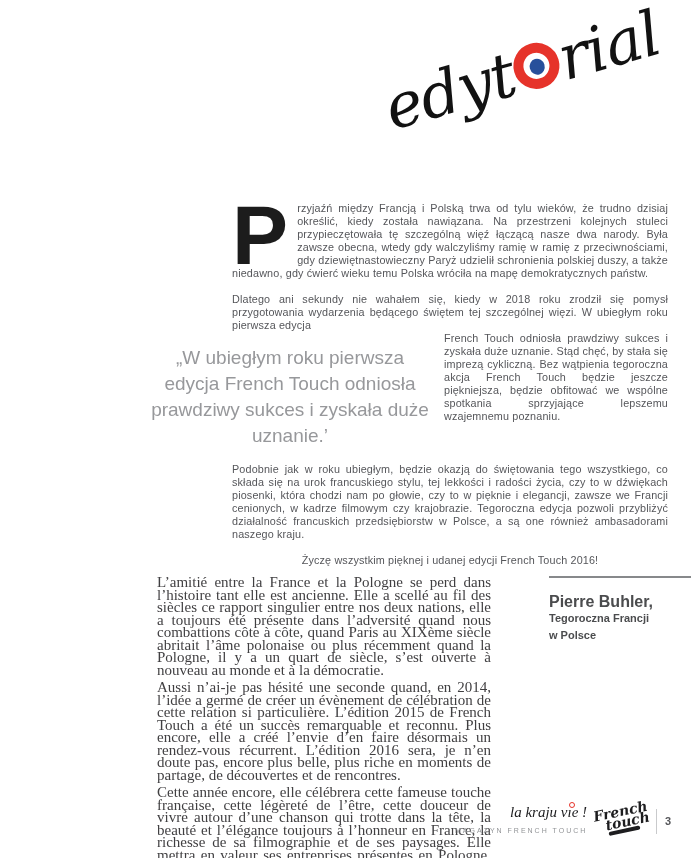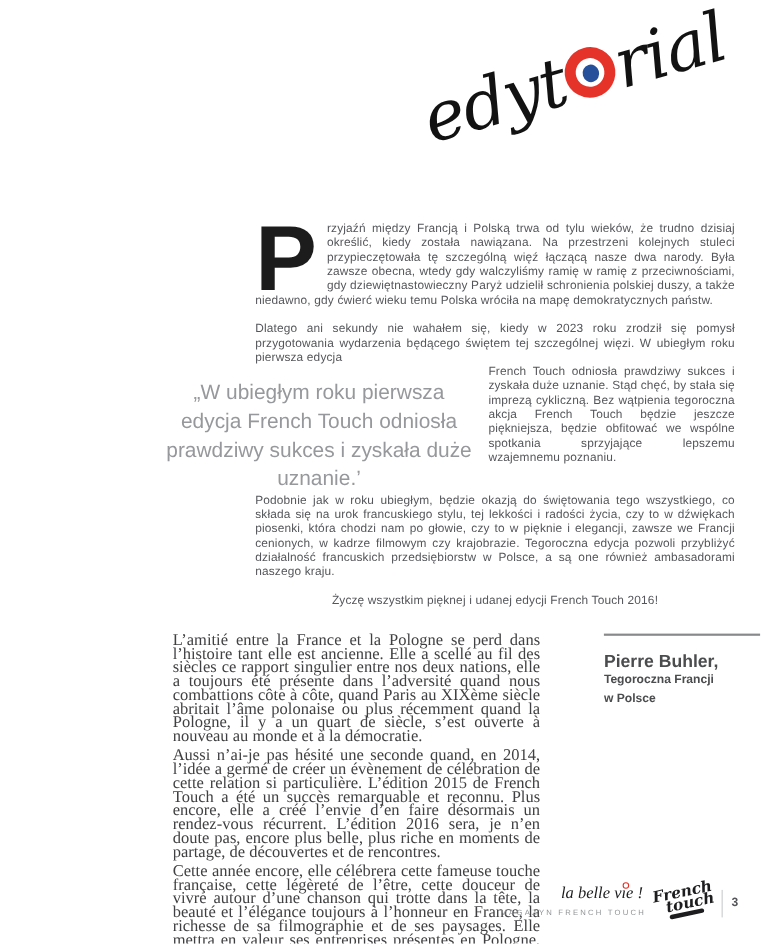--- a/index.html
+++ b/index.html
@@ -22,21 +22,21 @@
   .article { position:absolute; left:232px; top:202px; width:436px; }
   .para { margin:0; font-size:10.8px; line-height:13px; text-align:justify;
           color:#55565a; letter-spacing:0.15px; }
   .dropcap { float:left; font-size:84px; line-height:57px; padding:5px 9px 2px 0;
              font-weight:bold; color:#1c1c1c; }
   .para-intro { margin-top:13px; }
   .quote-row { display:flex; margin-left:-82px; width:518px; }
   .pull-quote { width:280px; padding:13px 14px 0 0; box-sizing:content-box;
                 font-size:19px; line-height:26px; color:#97989b; text-align:center; }
   .para-narrow { flex:1; }
-  .para-3 { }
+  .para-3 { margin-top:14px; }
   .closing { margin-top:13px; text-align:center; }
 
   
   .french { position:absolute; left:157px; top:576px; width:334px;
             font-family:"Liberation Serif", serif; 
             font-size:15px; line-height:12.5px; color:#403f41; }
   .french p { margin:0 0 5px 0; text-align:justify; }
   .french p.fr-closing { margin:0; text-align:left; }
 
   
@@ -74,21 +74,21 @@
       <span class="cocarde">
         <span class="cocarde-dot"></span>
       </span>
       <span>rial</span>
   </div>
 
   <div class="article">
     <p class="para">
       <span class="dropcap">P</span><span>rzyjaźń między Francją i Polską trwa od tylu wieków, że trudno dzisiaj określić, kiedy została nawiązana. Na przestrzeni kolejnych stuleci przypieczętowała tę szczególną więź łączącą nasze dwa narody. Była zawsze obecna, wtedy gdy walczyliśmy ramię w ramię z przeciwnościami, gdy dziewiętnastowieczny Paryż udzielił schronienia polskiej duszy, a także niedawno, gdy ćwierć wieku temu Polska wróciła na mapę demokratycznych państw.</span>
     </p>
-    <p class="para para-intro">Dlatego ani sekundy nie wahałem się, kiedy w 2023 roku zrodził się pomysł przygotowania wydarzenia będącego świętem tej szczególnej więzi. W ubiegłym roku pierwsza edycja</p>
+    <p class="para para-intro">Dlatego ani sekundy nie wahałem się, kiedy w 2018 roku zrodził się pomysł przygotowania wydarzenia będącego świętem tej szczególnej więzi. W ubiegłym roku pierwsza edycja</p>
     <div class="quote-row">
       <div class="pull-quote">„W ubiegłym roku pierwsza edycja French Touch odniosła prawdziwy sukces i zyskała duże uznanie.’</div>
       <p class="para para-narrow">French Touch odniosła prawdziwy sukces i zyskała duże uznanie. Stąd chęć, by stała się imprezą cykliczną. Bez wątpienia tegoroczna akcja French Touch będzie jeszcze piękniejsza, będzie obfitować we wspólne spotkania sprzyjające lepszemu wzajemnemu poznaniu.</p>
     </div>
     <p class="para para-3">Podobnie jak w roku ubiegłym, będzie okazją do świętowania tego wszystkiego, co składa się na urok francuskiego stylu, tej lekkości i radości życia, czy to w dźwiękach piosenki, która chodzi nam po głowie, czy to w pięknie i elegancji, zawsze we Francji cenionych, w kadrze filmowym czy krajobrazie. Tegoroczna edycja pozwoli przybliżyć działalność francuskich przedsiębiorstw w Polsce, a są one również ambasadorami naszego kraju.</p>
     <p class="para closing">Życzę wszystkim pięknej i udanej edycji French Touch 2016!</p>
   </div>
 
   <div class="french">
     <p>L’amitié entre la France et la Pologne se perd dans l’histoire tant elle est ancienne. Elle a scellé au fil des siècles ce rapport singulier entre nos deux nations, elle a toujours été présente dans l’adversité quand nous combattions côte à côte, quand Paris au XIXème siècle abritait l’âme polonaise ou plus récemment quand la Pologne, il y a un quart de siècle, s’est ouverte à nouveau au monde et à la démocratie.</p>
@@ -97,21 +97,21 @@
   </div>
 
   <div class="signature">
     <div class="sig-rule"></div>
     <div class="sig-name">Pierre Buhler,</div>
     <div class="sig-role">Tegoroczna Francji</div>
     <div class="sig-role">w Polsce</div>
   </div>
 
   <div class="tagline">
-    <span>la belle v</span><span class="iwrap"><span>ı</span><span class="i-ring"></span></span><span>e !</span>
+    <span>la kraju v</span><span class="iwrap"><span>ı</span><span class="i-ring"></span></span><span>e !</span>
   </div>
   <div class="magazine-label">MAGAZYN FRENCH TOUCH</div>
   <div class="logo">
     <div class="logo-w1">French</div>
     <div class="logo-w2">touch</div>
     <div class="logo-banner"></div>
   </div>
   <div class="footer-divider"></div>
   <div class="page-number">3</div>
 

